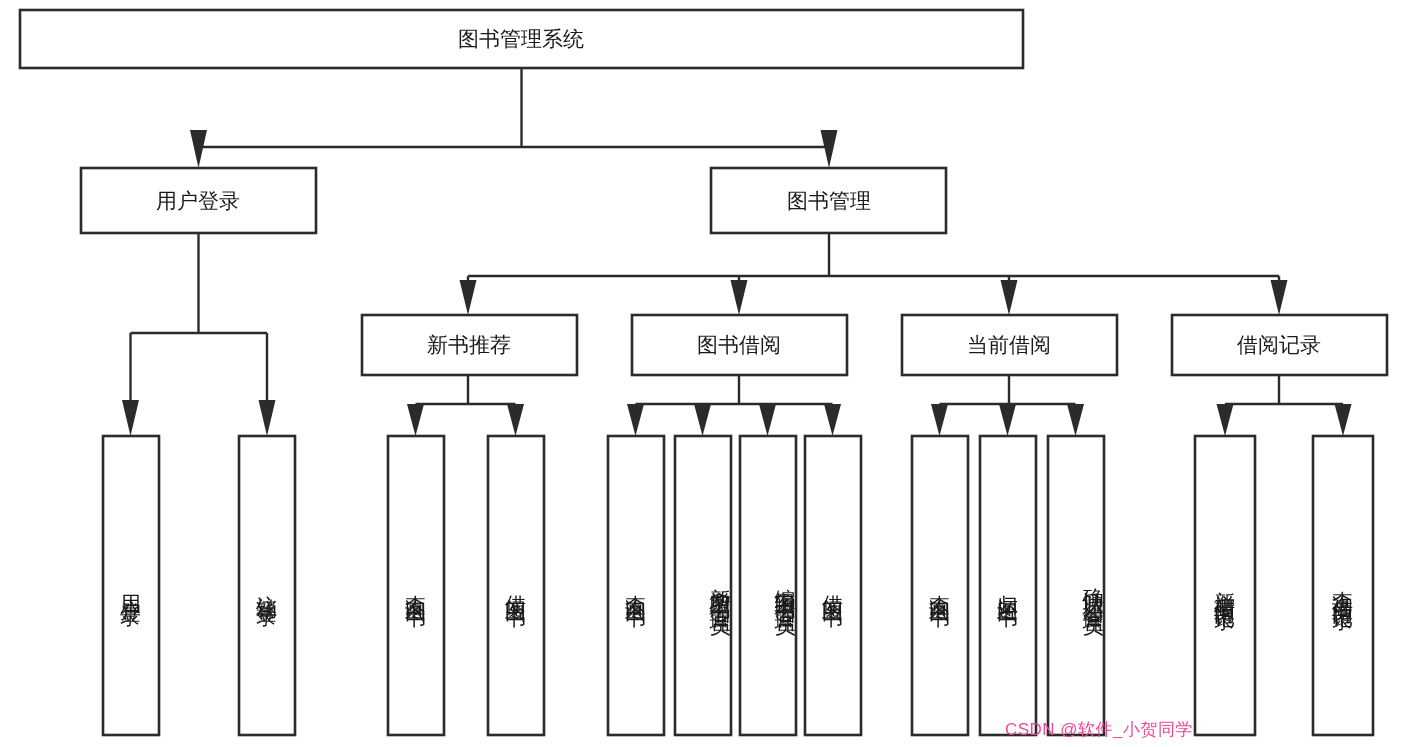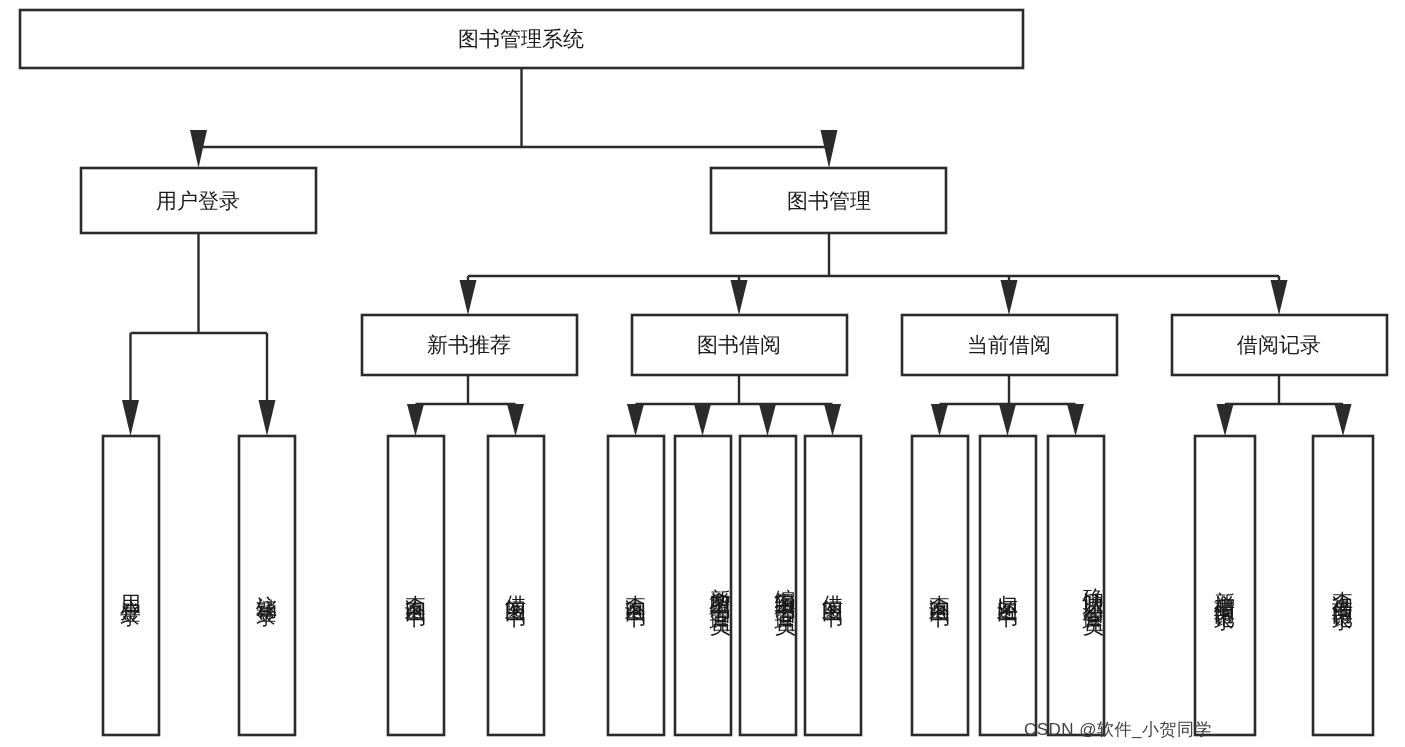--- a/index.html
+++ b/index.html
@@ -11,21 +11,20 @@
     width: 1405px;
     height: 747px;
     font-family: "Liberation Sans", "DejaVu Sans", sans-serif;
     overflow: hidden;
     position: relative;
   }
   #diagram-root {
     position: relative;
     width: 1203px;
     height: 747px;
-    padding-left: 19px;
   }
   svg.diagram-canvas {
     position: absolute;
     top: 0;
     left: 0;
     width: 1405px;
     height: 747px;
     display: block;
   }
   .node-box {
@@ -68,21 +67,21 @@
   }
   .node-label-v.center-start {
     align-items: center;
   }
   .watermark {
     position: absolute;
     right: 10px;
     bottom: 6px;
     font-family: "Liberation Sans", "DejaVu Sans", sans-serif;
     font-size: 17px;
-    color: #404040;
+    color: #ec4899;
     letter-spacing: 0.5px;
     white-space: nowrap;
   }
 </style>
 </head>
 <body>
 
 <div id="diagram-root">
 
   <svg class="diagram-canvas" viewBox="0 0 1405 747">

